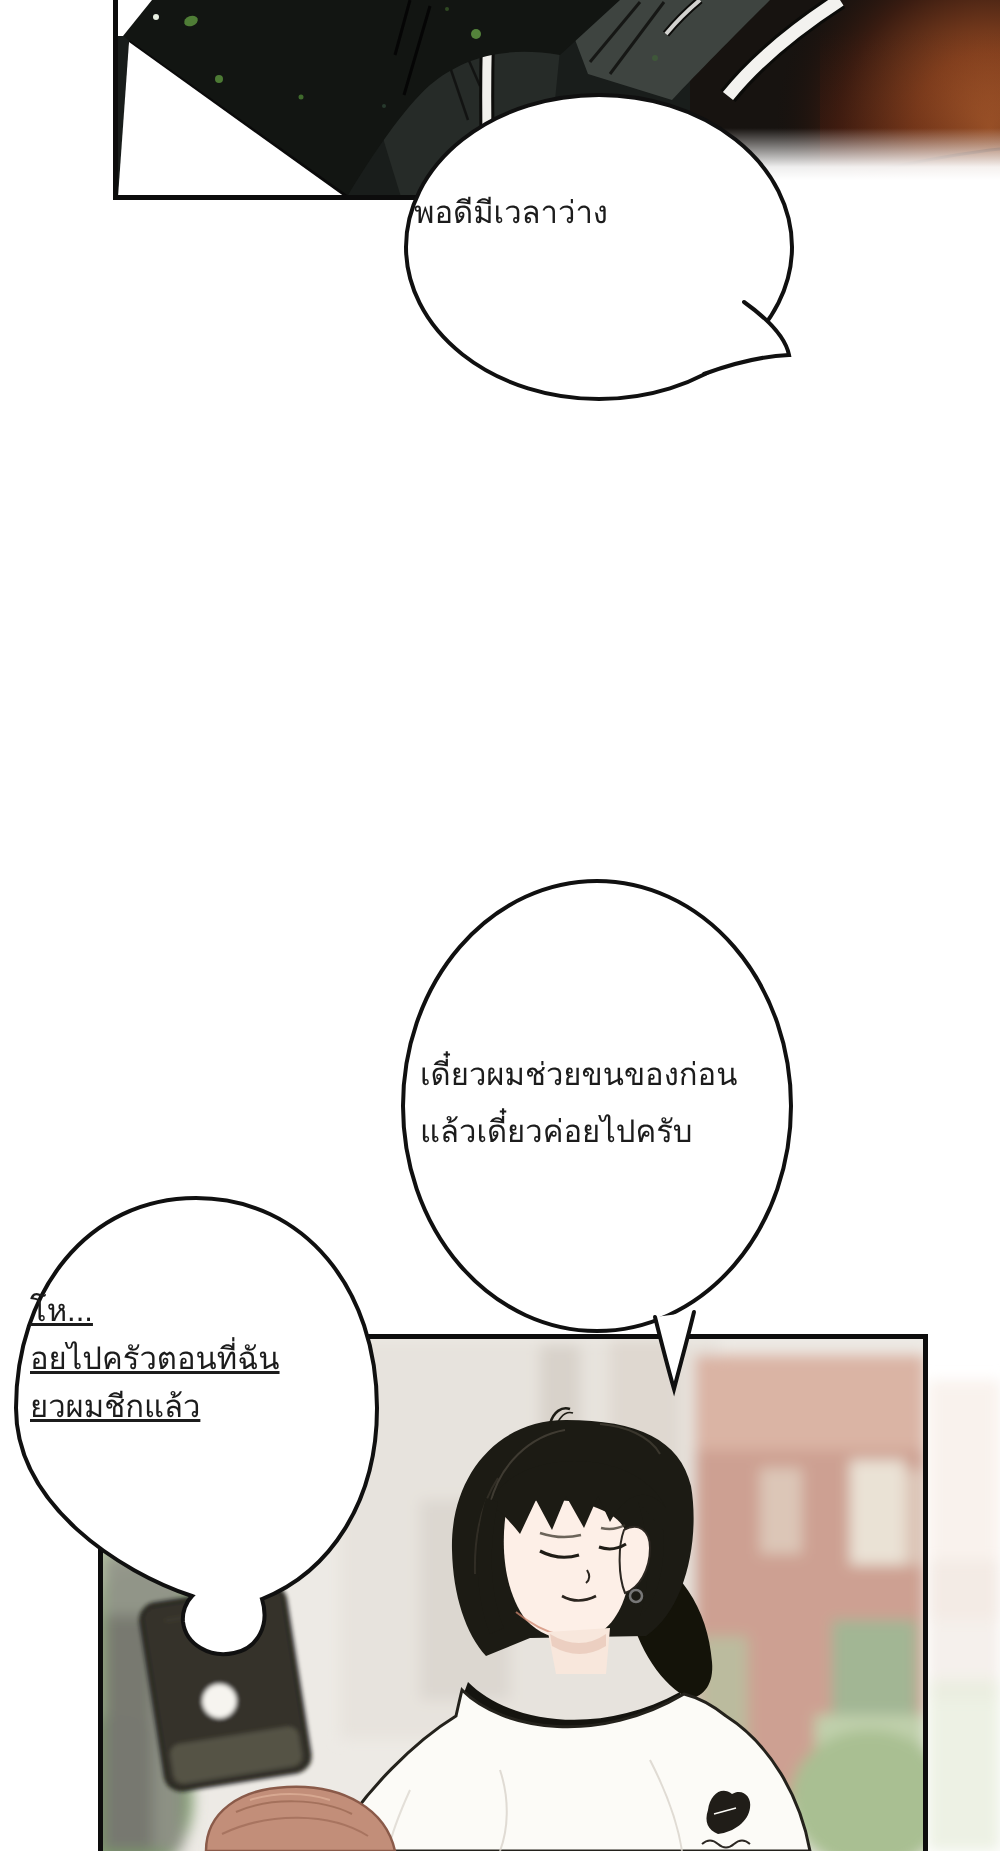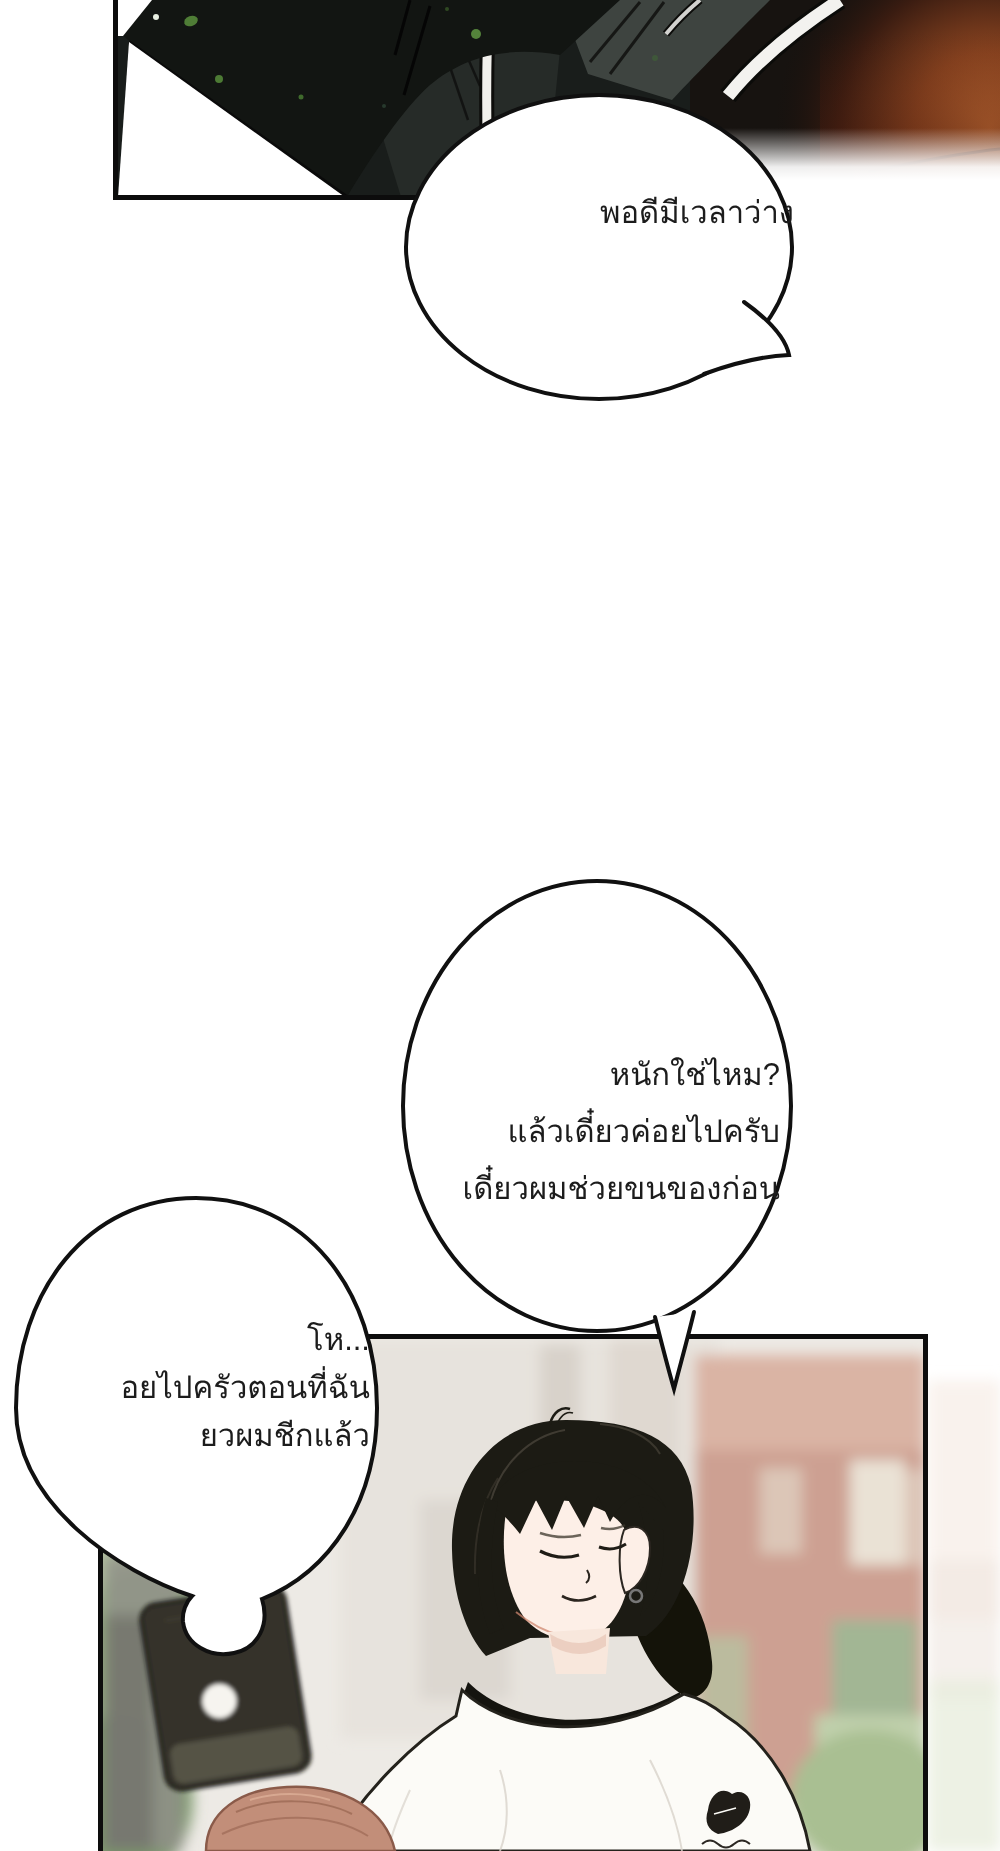--- a/index.html
+++ b/index.html
@@ -6,30 +6,30 @@
   .page{
     position:relative;
     width:1000px;height:1851px;
     background:#ffffff;
     overflow:hidden;
     font-family:"Liberation Sans", sans-serif;
   }
   .layer{position:absolute;left:0;top:0;}
   .bubble-text{
     position:absolute;
-    text-align:right;
+    text-align:left;
     color:#1c1c1c;
     font-size:31px;
     font-family:"Liberation Sans", sans-serif;
     pointer-events:none;
   }
   .bubble-text .ln{display:block;white-space:nowrap;}
   .bt1{left:414px;top:184px;width:380px;line-height:57px;}
   .bt2{left:420px;top:1046px;width:360px;line-height:57px;}
-  .bt3{left:30px;top:1316px;width:340px;line-height:48px;}
+  .bt3{left:30px;top:1287px;width:340px;line-height:48px;text-decoration:underline;}
 </style>
 </head>
 <body>
 
 <div class="page">
 
   <svg class="layer" width="1000" height="206" viewBox="0 0 1000 206">
     <defs>
       <radialGradient id="glowGrad" gradientUnits="userSpaceOnUse" cx="990" cy="128" r="215">
         <stop offset="0" stop-color="#c06a33"></stop>
@@ -209,23 +209,22 @@
       <rect x="923" y="1334" width="5" height="517" fill="#0d0d0d"></rect>
       <rect x="98" y="1334" width="5" height="517" fill="#0d0d0d"></rect>
     </g>
   </svg>
 
   <svg class="layer" style="left:390px;top:870px;" width="420" height="540" viewBox="390 870 420 540">
     <ellipse cx="597" cy="1106" rx="194" ry="225" fill="#ffffff" stroke="#101010" stroke-width="4"></ellipse>
     <path d="M655,1317 C662,1345 668,1368 674,1389 C681,1362 688,1337 694,1312" fill="#ffffff" stroke="#101010" stroke-width="4" stroke-linecap="round"></path>
   </svg>
   <div class="bubble-text bt2">
-    <span class="ln">หนักใช่ไหม?</span>
+    <span class="ln">เดี๋ยวผมช่วยขนของก่อน</span>
     <span class="ln">แล้วเดี๋ยวค่อยไปครับ</span>
-    <span class="ln">เดี๋ยวผมช่วยขนของก่อน</span>
   </div>
 
   <svg class="layer" style="left:0px;top:1180px;" width="400" height="490" viewBox="0 1180 400 490">
     <path d="M196,1198
              C305,1198 377,1290 377,1408
              C377,1502 330,1572 262,1599
              C270,1625 258,1648 234,1653
              C210,1658 186,1645 183,1622
              C182,1612 186,1602 192,1596
              C120,1572 16,1505 16,1408

